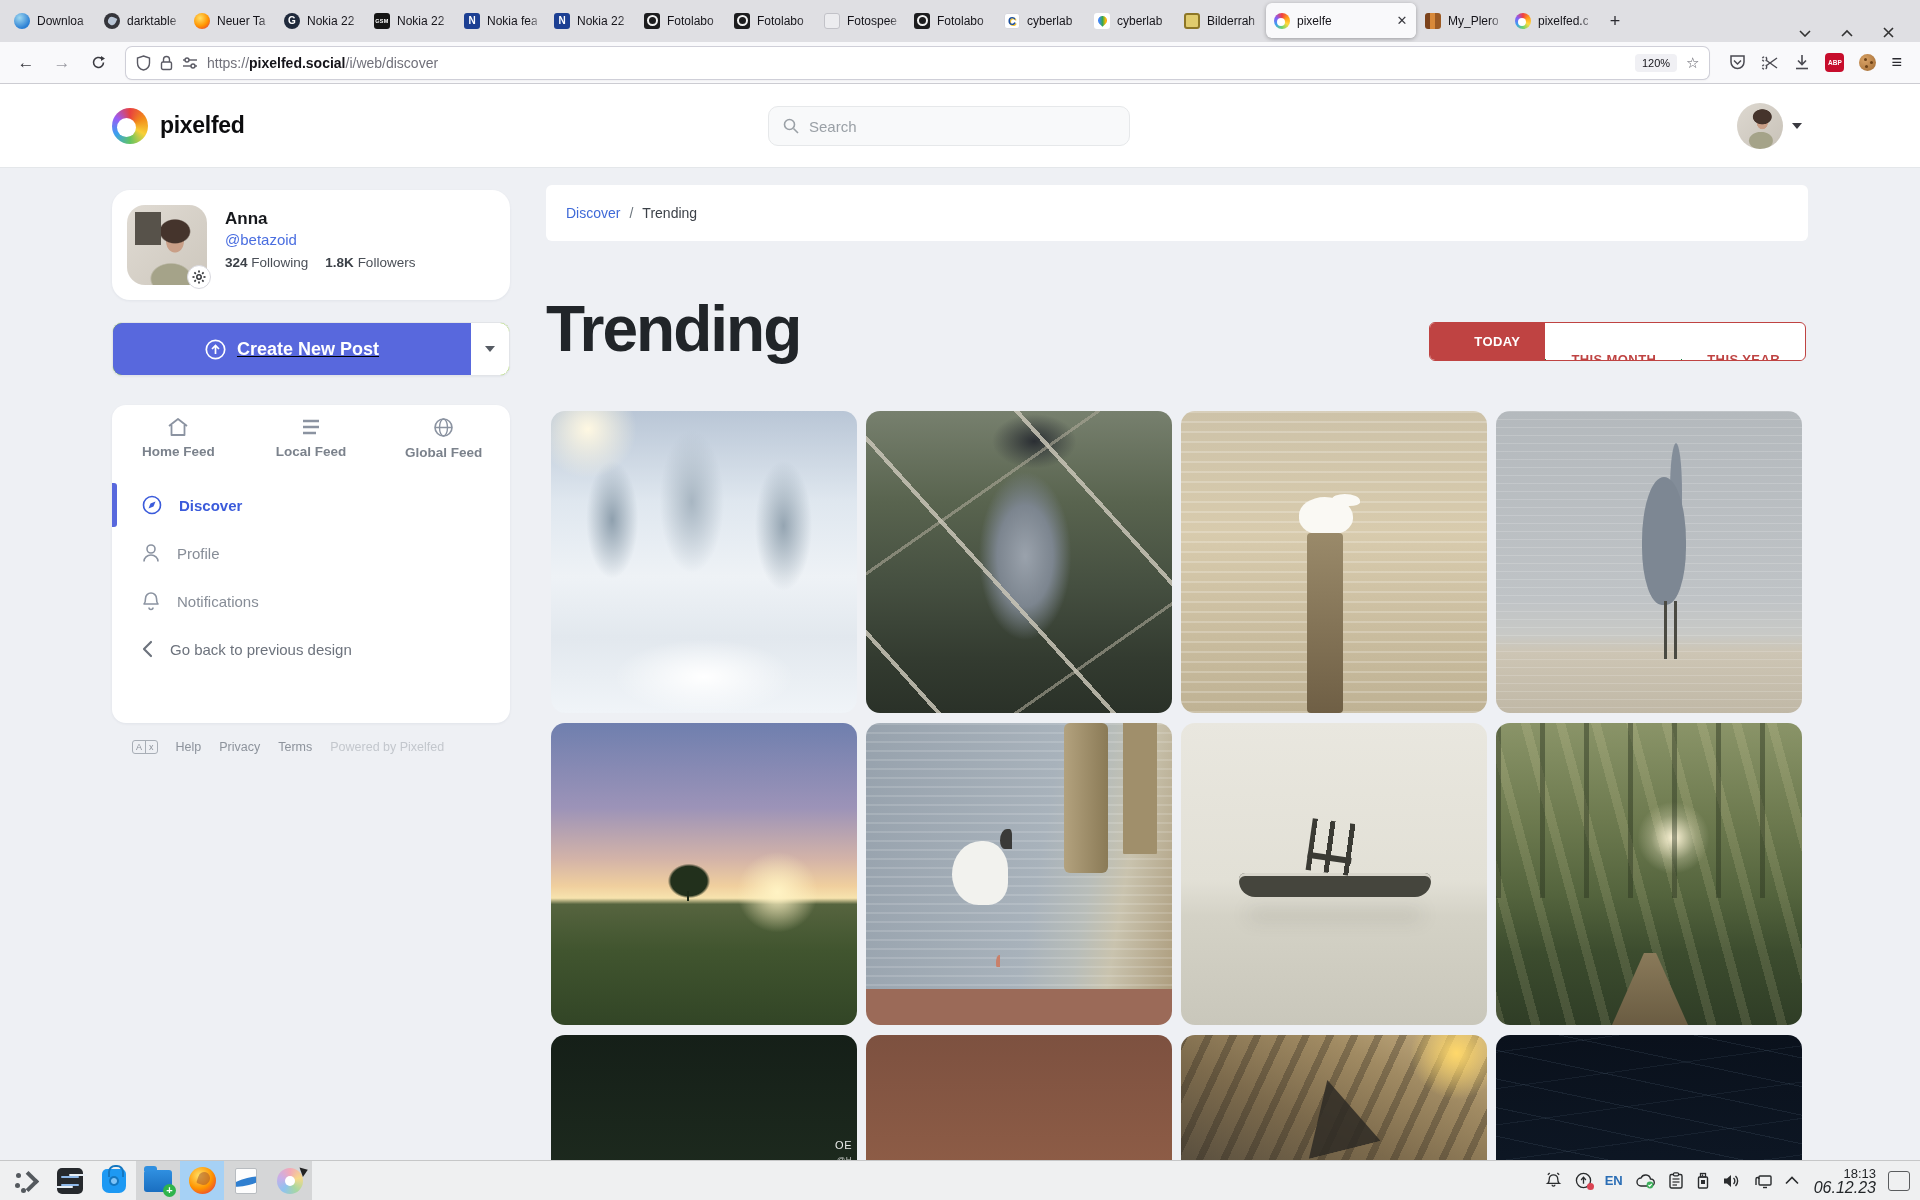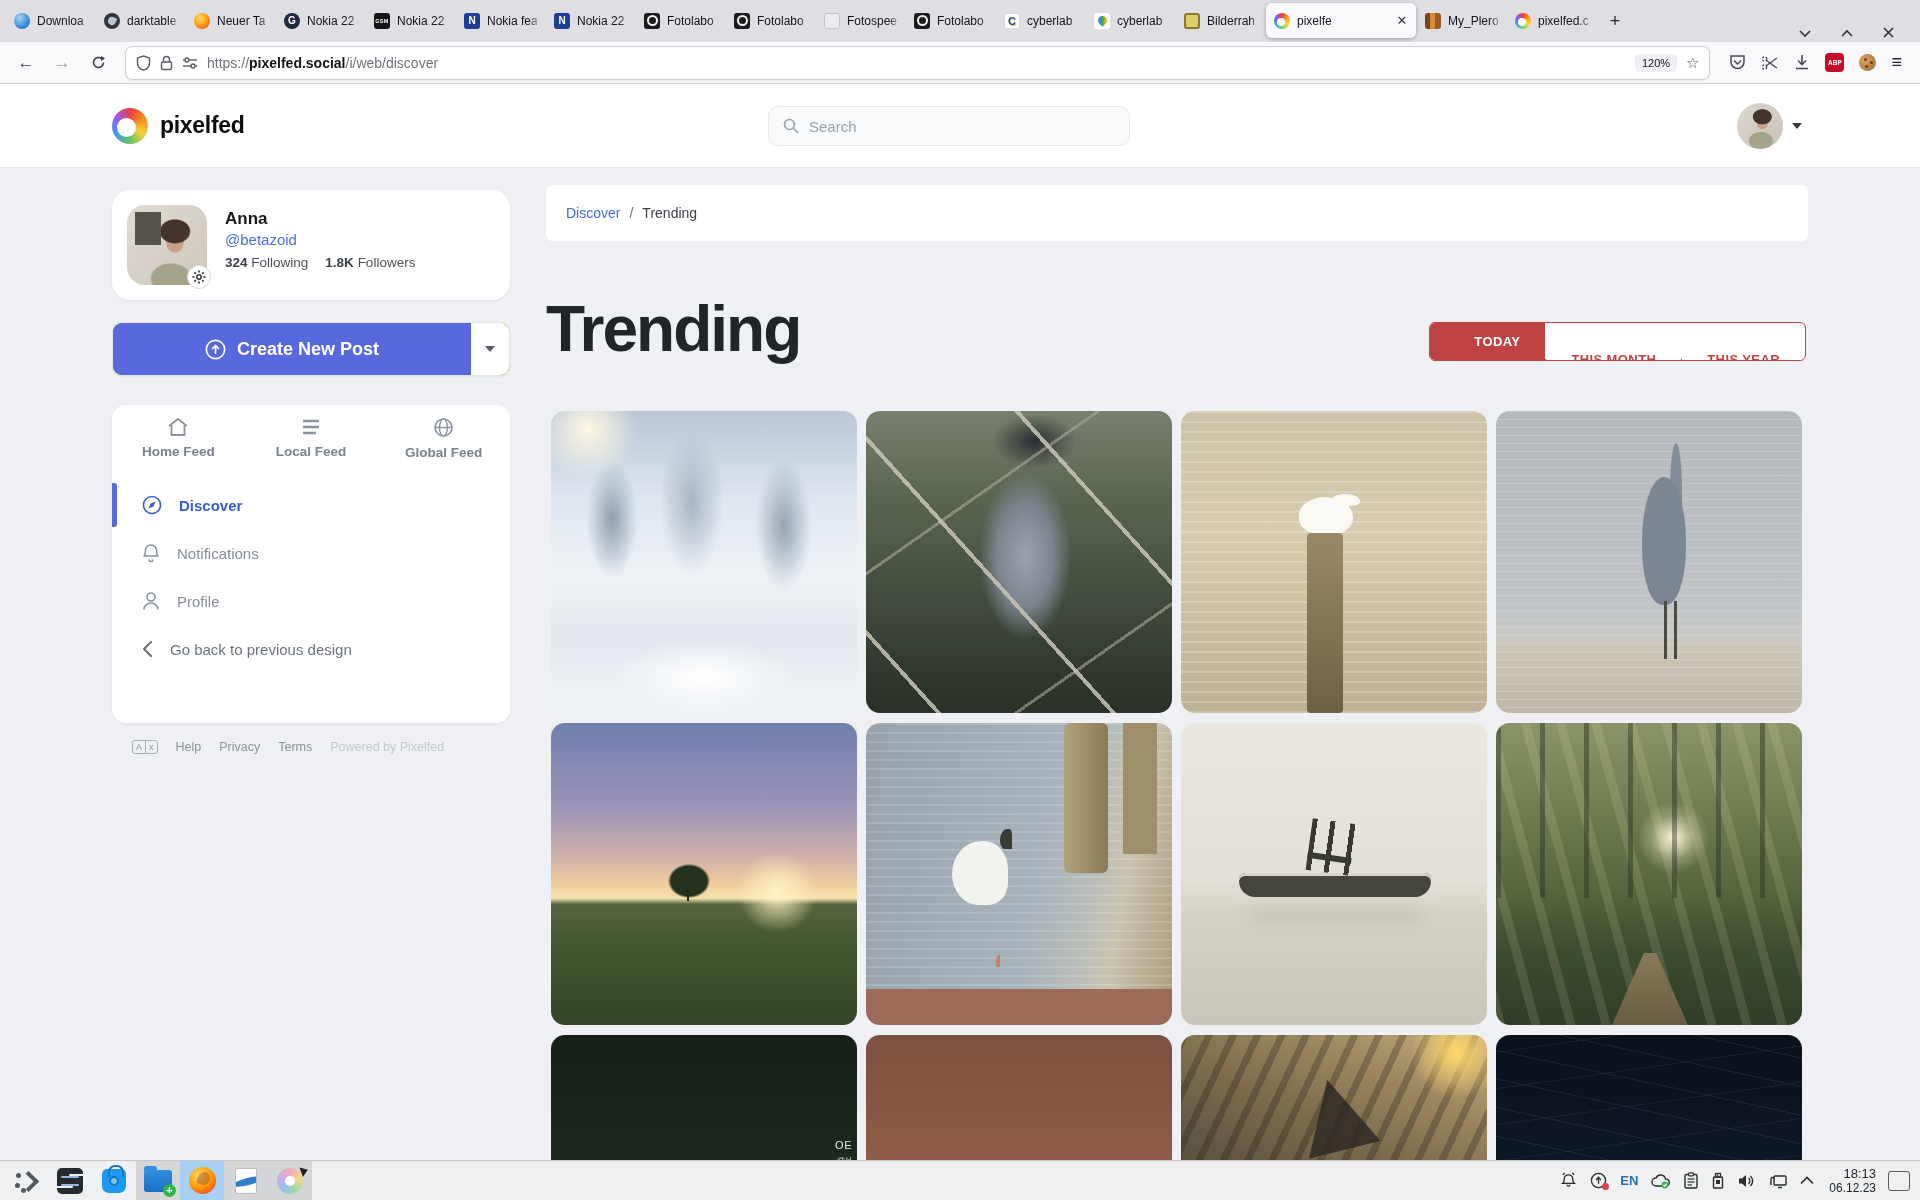--- a/index.html
+++ b/index.html
@@ -88,21 +88,21 @@
         radial-gradient(ellipse 14px 17px at 60% 46%, #c99f87 60%, transparent 66%),
         radial-gradient(ellipse 32px 24px at 55% 92%, #a5a389 60%, transparent 66%),
         linear-gradient(135deg,#e0dbd3,#cdc7bd); }
   .gear-badge { position:absolute; right:-4px; bottom:-4px; width:24px; height:24px; border-radius:50%; background:#fff; border:1px solid #d8d8de; display:flex; align-items:center; justify-content:center; }
   .p-name { font-size:17px; font-weight:bold; color:#16181c; margin-top:4px; }
   .p-handle { font-size:15px; color:#4a6ee0; margin-top:2px; }
   .p-stats { font-size:13.5px; color:#3c4148; margin-top:7px; display:flex; gap:17px; }
   .p-stats b { font-weight:bold; }
   .p-stats .lbl { font-weight:normal; color:#4a4f57; }
 
-  .create-wrap { position:absolute; left:112px; top:154px; width:398px; height:54px; background:#84cc16; border:1px solid #e2e4e8; border-radius:10px; display:flex; overflow:hidden; box-shadow:0 1px 2px rgba(20,30,60,.05); }
+  .create-wrap { position:absolute; left:112px; top:154px; width:398px; height:54px; background:#84cc16; border:1px solid #e2e4e8; border-radius:10px; display:flex; overflow:hidden; box-shadow:0 1px 2px rgba(20,30,60,.05);text-decoration:underline; }
   .create-main { flex:1; background:#5868dd; color:#fff; display:flex; align-items:center; justify-content:center; gap:11px; font-size:18px; font-weight:bold; }
   .create-caret { width:38px; background:#fff; display:flex; align-items:center; justify-content:center; }
   .create-caret .caret-down { border-top-color:#565b63; }
 
   .nav-card { position:absolute; left:112px; top:237px; width:398px; height:318px; background:#fff; border-radius:14px; box-shadow:0 1px 3px rgba(20,30,60,.06); overflow:hidden; }
   .feeds-row { display:flex; height:76px; padding-top:12px; }
   .feed-tab { flex:1; display:flex; flex-direction:column; align-items:center; gap:7px; color:#7b828c; font-size:13.5px; font-weight:bold; }
   .nav-item { display:flex; align-items:center; gap:17px; height:48px; padding-left:30px; font-size:15px; color:#878d97; position:relative; cursor:pointer; }
   .nav-item.active { color:#3b5bdb; font-weight:bold; }
   .nav-item.active::before { content:""; position:absolute; left:0; top:2px; bottom:2px; width:5px; background:#5868dd; border-radius:0 3px 3px 0; }
@@ -202,21 +202,21 @@
   
   .taskbar { position:absolute; left:0; right:0; bottom:0; height:40px; background:#eff0f1; border-top:1px solid #c6c7c8; display:flex; align-items:center; padding:0 4px; }
   .tb-app { width:44px; height:40px; display:flex; align-items:center; justify-content:center; flex:none; }
   .tb-app.hl { background:#d5d6d7; }
   .tb-app.act { background:#a6d1f5; }
   .tb-spacer { flex:1; }
   .tray { display:flex; align-items:center; gap:13px; padding:0 9px; }
   .tray-ic { display:flex; align-items:center; justify-content:center; }
   .lang { color:#2a6db5; font-weight:bold; font-size:13px; }
   .clock { text-align:right; font-size:13px; color:#232629; line-height:14px; padding:0 6px; }
-  .clock .date { font-size:12px; }
+  .clock .date { font-size:16px;font-style:italic; }
   .deskbtn { width:22px; height:20px; border:1px solid #5a5c5e; border-radius:3px; margin:0 6px; }
 
   .ico-kde { position:relative; width:22px; height:22px; }
   .ico-kde i { position:absolute; width:5px; height:5px; border-radius:50%; background:#54595e; }
   .ico-kde .d1{left:1px;top:3px;} .ico-kde .d2{left:0;top:13px;} .ico-kde .d3{left:6px;bottom:-1px;}
   .ico-kde::after { content:""; position:absolute; right:1px; top:4px; width:11px; height:11px; border-top:4px solid #54595e; border-right:4px solid #54595e; transform:rotate(45deg); }
   .ico-sliders { width:26px; height:26px; background:#26292d; border-radius:5px; position:relative; }
   .ico-sliders::before, .ico-sliders::after { content:""; position:absolute; left:4px; right:4px; height:2px; background:#8fb8e8; border-radius:2px; }
   .ico-sliders::before { top:8px; box-shadow:8px -2px 0 0 #e8eef4; }
   .ico-sliders::after { bottom:8px; box-shadow:-6px 2px 0 0 #e8eef4; }
@@ -498,31 +498,31 @@
 
       <div class="nav-item active">
         <svg width="20" height="20" viewBox="0 0 20 20">
             <circle cx="10" cy="10" r="8.5" fill="none" stroke="#3b5bdb" stroke-width="1.6"></circle>
             <path d="M13.5 6.5 L11.5 11.5 L6.5 13.5 L8.5 8.5 Z" fill="#3b5bdb"></path>
           </svg>
         <span>Discover</span>
       </div>
       <div class="nav-item">
         <svg width="18" height="20" viewBox="0 0 18 20">
+            <circle cx="9" cy="6" r="4" fill="none" stroke="#8b93a1" stroke-width="1.6"></circle>
+            <path d="M2 18.5 a7 6.5 0 0 1 14 0" fill="none" stroke="#8b93a1" stroke-width="1.6"></path>
+          </svg>
+        <span>Profile</span>
+      </div>
+      <div class="nav-item">
+        <svg width="18" height="20" viewBox="0 0 18 20">
             <path d="M9 2 a5.5 5.5 0 0 1 5.5 5.5 c0 4 1.5 5.5 1.5 5.5 H2 c0 0 1.5 -1.5 1.5 -5.5 A5.5 5.5 0 0 1 9 2 Z" fill="none" stroke="#8b93a1" stroke-width="1.6" stroke-linejoin="round"></path>
             <path d="M7 16.5 a2 2 0 0 0 4 0" fill="none" stroke="#8b93a1" stroke-width="1.6"></path>
           </svg>
         <span>Notifications</span>
-      </div>
-      <div class="nav-item">
-        <svg width="18" height="20" viewBox="0 0 18 20">
-            <circle cx="9" cy="6" r="4" fill="none" stroke="#8b93a1" stroke-width="1.6"></circle>
-            <path d="M2 18.5 a7 6.5 0 0 1 14 0" fill="none" stroke="#8b93a1" stroke-width="1.6"></path>
-          </svg>
-        <span>Profile</span>
       </div>
       <div class="nav-item back">
         <svg width="11" height="18" viewBox="0 0 11 18">
             <polyline points="9,2 2,9 9,16" fill="none" stroke="#6d737d" stroke-width="2.2" stroke-linecap="round" stroke-linejoin="round"></polyline>
           </svg>
         <span>Go back to previous design</span>
       </div>
     </div>
 
     <div class="sb-footer">

